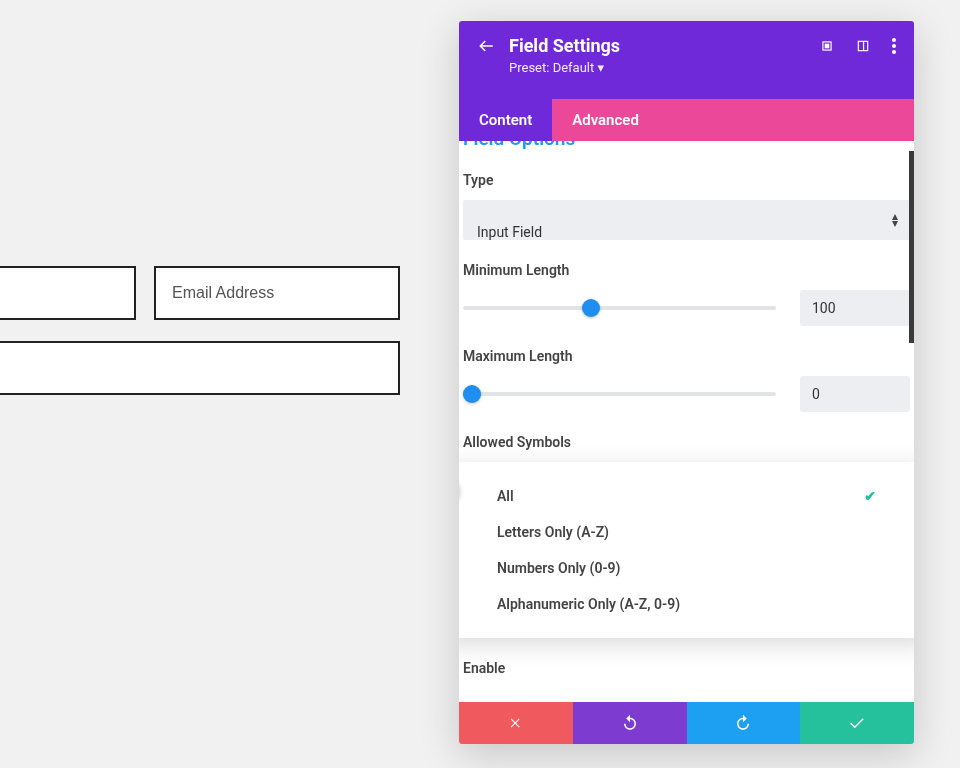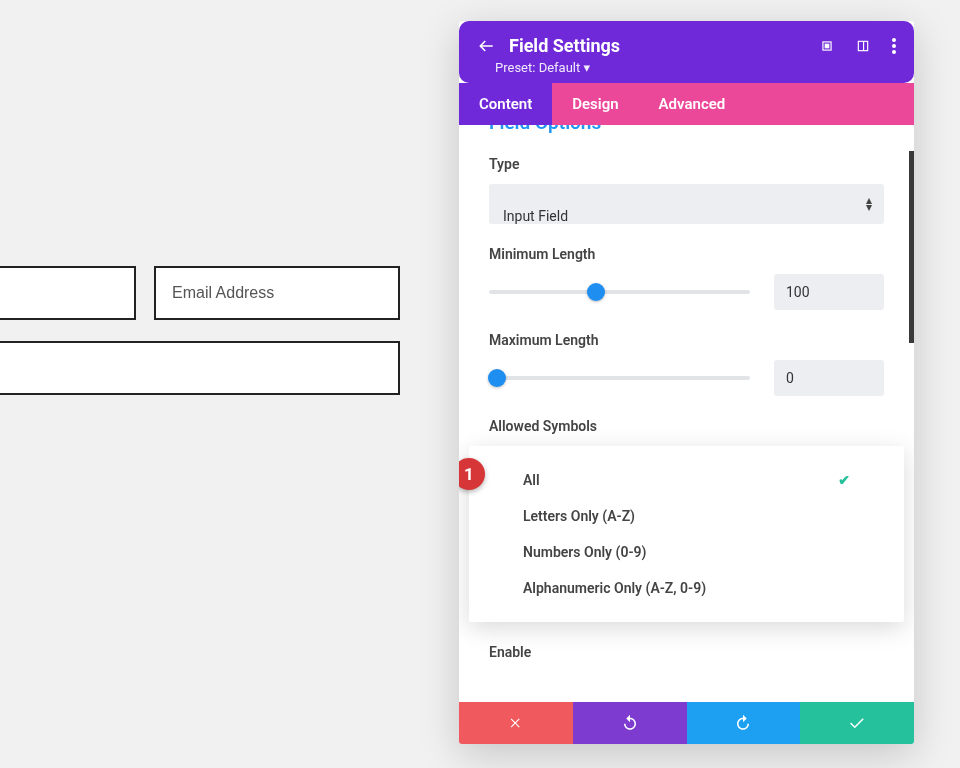--- a/index.html
+++ b/index.html
@@ -12,31 +12,31 @@
   .tf::placeholder { color: #555; }
   .form-row2 { position: absolute; top: 341px; left: -110px; right: 60px; height: 54px; background: #fff; border: 2px solid #222; }
   .form-row3 { position: absolute; top: 404px; left: 0; right: 60px; display: flex; align-items: center; justify-content: flex-end; gap: 6px; }
   .captcha-label { font-size: 15px; color: #777; }
   .captcha-box { width: 56px; height: 56px; border: 2px solid #222; background: #fff; }
   .submit-btn { height: 56px; padding: 0 28px; background: #000; color: #fff; border: none; font-size: 21px; cursor: pointer; }
 
   
   .panel { position: absolute; left: 459px; top: 21px; width: 455px; height: 723px; background: #fff; border-radius: 3px; box-shadow: 0 10px 40px rgba(0,0,0,0.18); display: flex; flex-direction: column; overflow: hidden; }
 
-  .hdr { background: #6f29d8; color: #fff; padding: 14px 18px 8px 18px; position: relative; border-radius: 10px; }
+  .hdr { background: #6f29d8; color: #fff; padding: 14px 18px 24px 18px; position: relative; }
   .hdr-row1 { display: flex; align-items: center; gap: 14px; }
   .hdr-title { font-size: 18px; font-weight: 700; }
   .hdr-actions { margin-left: auto; display: flex; align-items: center; gap: 22px; font-size: 14px; }
-  .preset { font-size: 13px; margin-top: 4px; margin-left: 18px; opacity: 0.9; }
+  .preset { font-size: 13px; margin-top: 4px; margin-left: 32px; opacity: 0.9; }
 
   .tabs { background: #ec4899; display: flex; }
   .tab { padding: 12px 20px; font-size: 15px; font-weight: 600; color: #fff; cursor: pointer; }
   .tab.active { background: #6f29d8; }
 
-  .body { flex: 1; overflow-y: auto; position: relative; padding: 0 30px; }
+  .body { flex: 1; overflow-y: auto; position: relative; padding: 0 4px; }
   .body::-webkit-scrollbar { width: 4px; }
   .body::-webkit-scrollbar-thumb { background: #333; }
 
   .section-head { color: #2196f3; font-size: 19px; font-weight: 600; margin-top: -8px; overflow: hidden; height: 17px; display:flex; align-items:flex-end; }
   .section-head-2 { color: #2b87da; font-size: 19px; font-weight: 600; margin-top: 26px; display: flex; align-items: center; }
   .section-more { margin-left: auto; color: #2196f3; font-weight: 700; letter-spacing: 2px; font-size: 16px; }
 
   .fld-label { font-size: 14px; color: #444; font-weight: 600; margin-top: 22px; margin-bottom: 12px; }
 
   .select-box { position: relative; background: #eceef1; border-radius: 3px; height: 40px; display: flex; align-items: flex-end; padding: 0 14px; font-size: 14px; color: #333; }
@@ -110,21 +110,20 @@
     </div>
     <div class="preset">
       <span>Preset:</span>
       <span>Default</span>
       <span>▾</span>
     </div>
   </div>
 
   <div class="tabs">
     <div class="tab active">Content</div>
-    <div class="tab">Design</div>
     <div class="tab">Advanced</div>
   </div>
 
   <div class="body">
     <div class="section-head">Field Options</div>
 
     <div class="fld-label">Type</div>
     <div class="select-box">
       <span>Input Field</span>
       <span class="select-caret">

